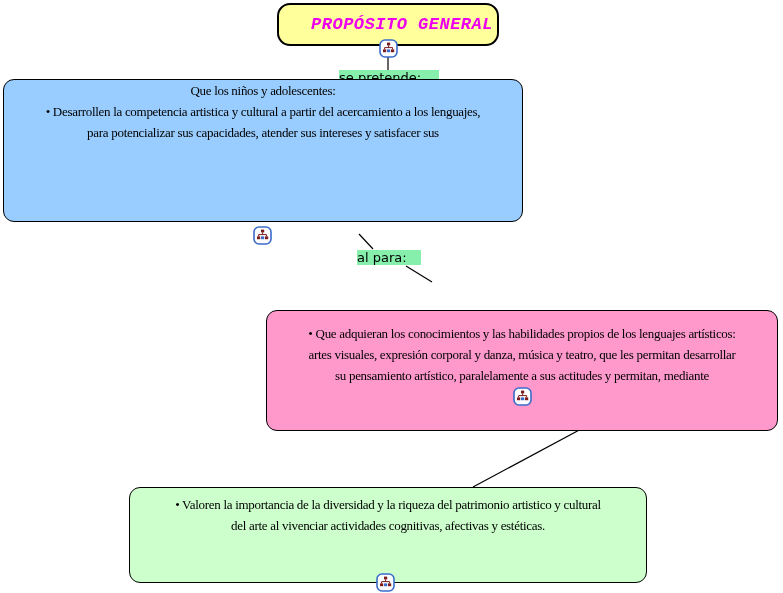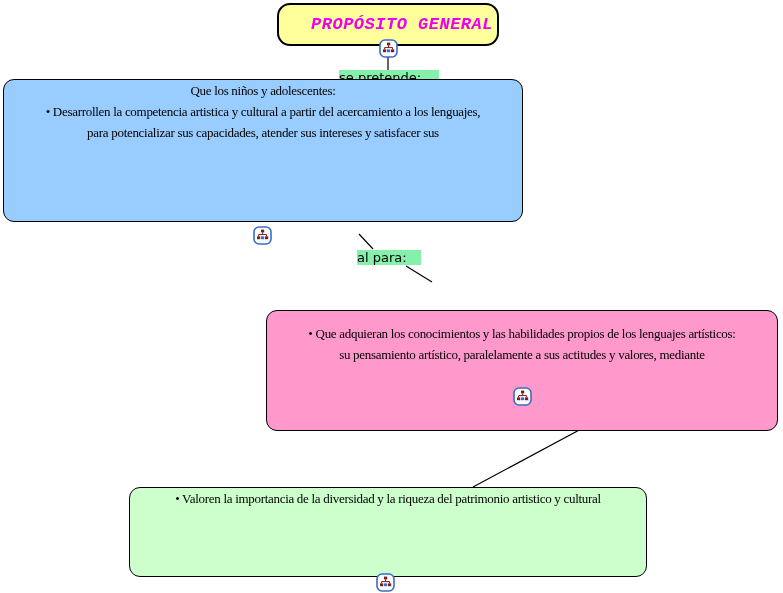--- a/index.html
+++ b/index.html
@@ -18,21 +18,21 @@
     left:277px;top:3px;width:218px;height:39px;background:var(--title-bg,#FFFF9C);
     border-width:2px;border-radius:13px;
     display:flex;align-items:center;justify-content:center;
   }
   #title-box .title-text{
     font-family:Liberation Mono, monospace;font-style:italic;font-weight:bold;
     font-size:17px;letter-spacing:0.5px;color:var(--title-text,#EE00EE);white-space:nowrap;margin-left:28px;
   }
   #blue-box{left:3px;top:79px;width:518px;height:141px;background:var(--blue-bg,#99CCFF);}
   #pink-box{left:266px;top:282px;width:510px;height:107px;background:var(--pink-bg,#FF99CC);padding-top:12px;margin-top:28px;}
-  #green-box{left:129px;top:487px;width:516px;height:88px;background:var(--green-bg,#CCFFCC);padding-top:0;}
+  #green-box{left:129px;top:487px;width:516px;height:88px;background:var(--green-bg,#CCFFCC);padding-top:6px;}
   .link-label{
     position:absolute;z-index:2;color:#000;background:#86efac;
     font-family:"DejaVu Sans",sans-serif;font-size:13px;white-space:nowrap;text-align:left;
   }
   #link-se-pretende{left:339px;top:70px;width:100px;}
   #link-al-igual{left:357px;top:250px;width:64px;}
   #link-y-que{left:551px;top:410px;width:70px;}
   .res-icon{
     position:absolute;z-index:3;width:19px;height:19px;cursor:pointer;
   }
@@ -64,25 +64,27 @@
   <div id="link-y-que" class="link-label">y que :</div>
 
   <div id="blue-box" class="concept">
     <span class="tline">Que los niños y adolescentes:</span>
     <span class="tline">• Desarrollen la competencia artistica y cultural a partir del acercamiento a los lenguajes,</span>
     <span class="tline">para potencializar sus capacidades, atender sus intereses y satisfacer sus</span>
   </div>
 
   <div id="pink-box" class="concept">
     <span class="tline">• Que adquieran los conocimientos y las habilidades propios de los lenguajes artísticos:</span>
-    <span class="tline">su pensamiento artístico, paralelamente a sus actitudes y valores, mediante</span>
+    <span class="tline">artes visuales, expresión corporal y danza, música y teatro, que les permitan desarrollar</span>
+    <span class="tline">su pensamiento artístico, paralelamente a sus actitudes y permitan, mediante</span>
   </div>
 
   <div id="green-box" class="concept">
     <span class="tline">• Valoren la importancia de la diversidad y la riqueza del patrimonio artistico y cultural</span>
+    <span class="tline">del arte al vivenciar actividades cognitivas, afectivas y estéticas.</span>
   </div>
 
   <svg id="icon-title" class="res-icon" viewBox="0 0 19 19">
     <rect x="1" y="1" width="17" height="17" rx="5" fill="#fdfdff" stroke="#3A6BC9" stroke-width="1.6"></rect>
     <rect x="8" y="3.6" width="3.2" height="2.8" fill="#7B1B1B"></rect>
     <line x1="9.6" y1="6.4" x2="9.6" y2="8.6" stroke="#7B1B1B" stroke-width="1"></line>
     <line x1="5.6" y1="8.6" x2="13.6" y2="8.6" stroke="#7B1B1B" stroke-width="1"></line>
     <line x1="5.6" y1="8.6" x2="5.6" y2="10.4" stroke="#7B1B1B" stroke-width="1"></line>
     <line x1="13.6" y1="8.6" x2="13.6" y2="10.4" stroke="#7B1B1B" stroke-width="1"></line>
     <rect x="4" y="10.4" width="3.2" height="2.8" fill="#7B1B1B"></rect>

